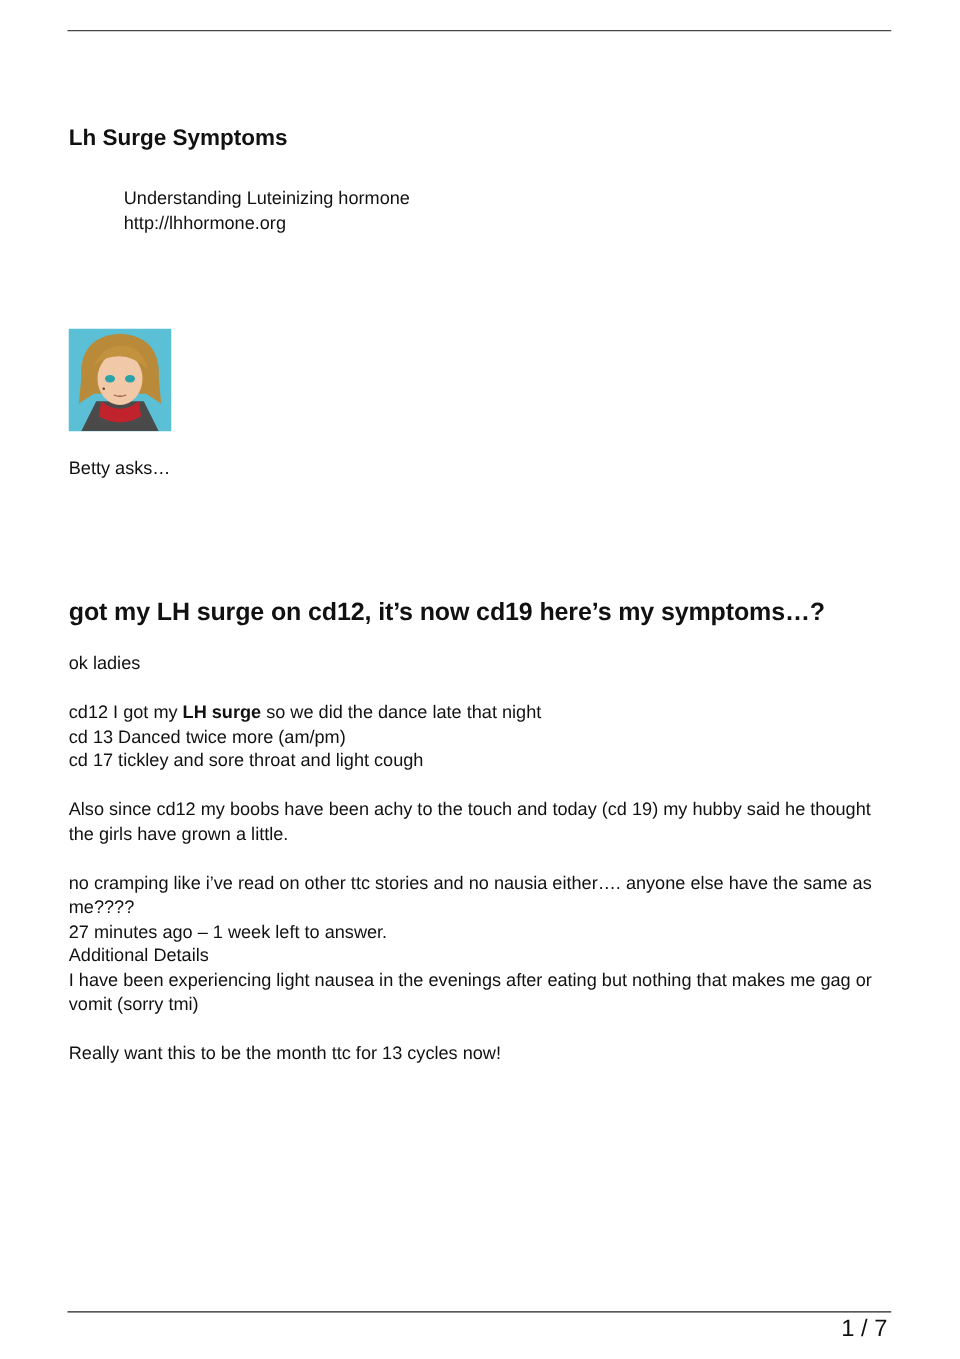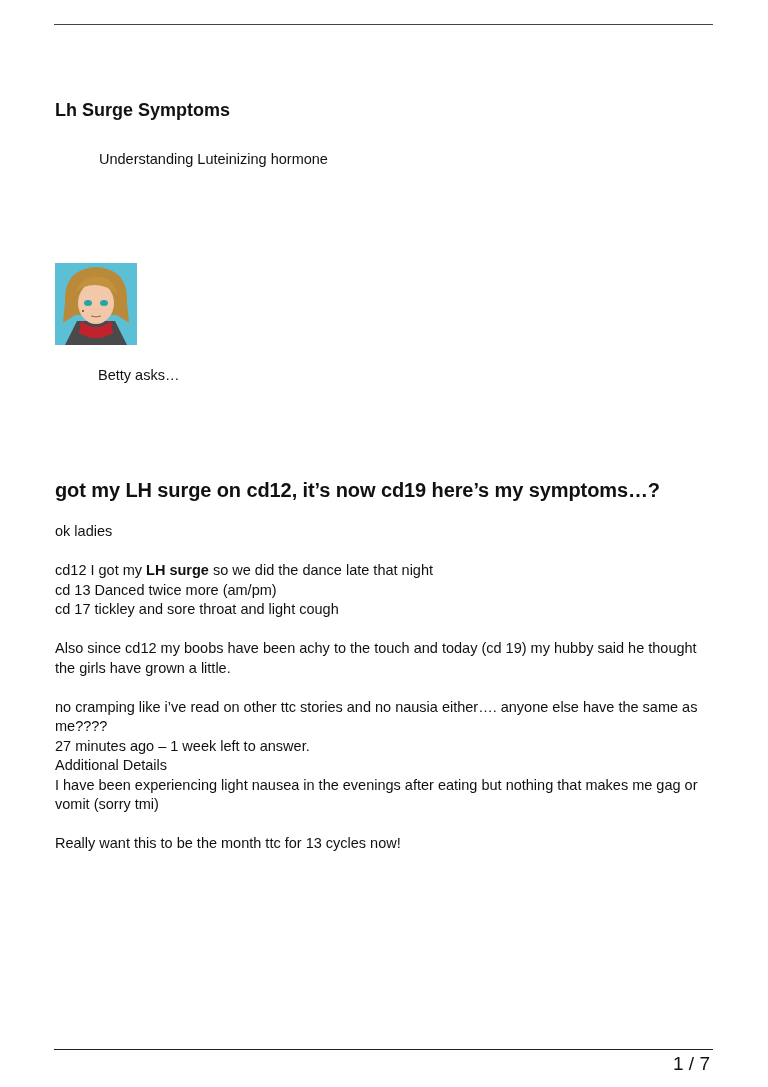--- a/index.html
+++ b/index.html
@@ -5,36 +5,37 @@
   html, body { margin: 0; padding: 0; background: #ffffff; }
   body {
     width: 768px; height: 1087px; position: relative; overflow: hidden;
     font-family: "Liberation Sans", sans-serif; color: #111111;
   }
   .rule-top { position: absolute; left: 54px; top: 24px; width: 659px; height: 0; border-top: 1.5px solid #444; }
   .rule-bottom { position: absolute; left: 54px; top: 1049px; width: 659px; height: 0; border-top: 1.5px solid #222; }
   .title { position: absolute; left: 55px; top: 100px; font-size: 18px; font-weight: bold; margin: 0; }
   .subtitle { position: absolute; left: 55px; top: 149px; font-size: 14.5px; line-height: 20px; margin-left: 44px; }
   .avatar { position: absolute; left: 55px; top: 263px; width: 82px; height: 82px; background: #5bbfd6; overflow: hidden; }
-  .asks { position: absolute; left: 55px; top: 367px; font-size: 14.5px; margin-left: 43px; }
+  .asks { position: absolute; left: 55px; top: 367px; font-size: 14.5px; }
   .q-title { position: absolute; left: 55px; top: 479px; font-size: 20px; font-weight: bold; margin: 0; letter-spacing: -0.1px; text-align: right; }
   .body-text { position: absolute; left: 55px; top: 522px; width: 660px; font-size: 14.5px; line-height: 19.5px; }
   .body-text p { margin: 0; }
   .gap { height: 19.5px; }
   .page-num { position: absolute; left: 673px; top: 1053px; font-size: 19px; }
 </style>
 </head>
 <body>
 
 <div class="rule-top"></div>
 
 <h1 class="title">Lh Surge Symptoms</h1>
 
 <div class="subtitle">
   <div>Understanding Luteinizing hormone</div>
+  <div>http://lhhormone.org</div>
 </div>
 
 <div class="avatar" title="cartoon avatar of a person with blond hair and red scarf">
   <svg width="82" height="82" viewBox="0 0 82 82">
     <rect width="82" height="82" fill="#5bbfd6"></rect>
     <path d="M10 40 Q8 6 41 4 Q74 6 72 40 L74 60 L62 52 L20 52 L8 60 Z" fill="#b98a3a"></path>
     <path d="M22 58 L60 58 L72 82 L10 82 Z" fill="#4a4a4a"></path>
     <path d="M26 58 Q41 70 56 58 L58 70 Q41 80 24 70 Z" fill="#c0232b"></path>
     <ellipse cx="41" cy="40" rx="18" ry="21" fill="#f2c9a8"></ellipse>
     <path d="M20 30 Q28 12 44 14 Q58 14 63 32 Q52 22 40 22 Q28 22 20 30 Z" fill="#c2923f"></path>

